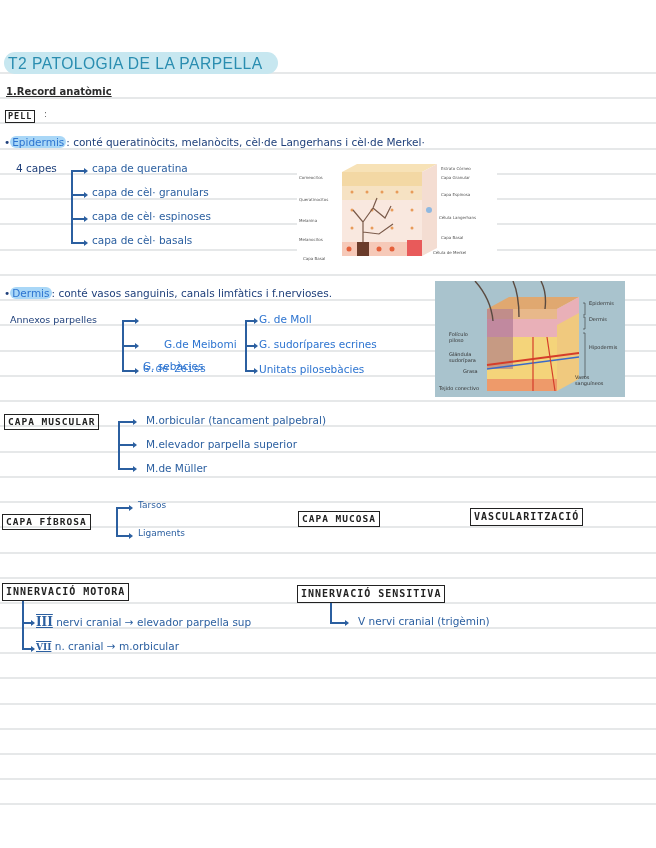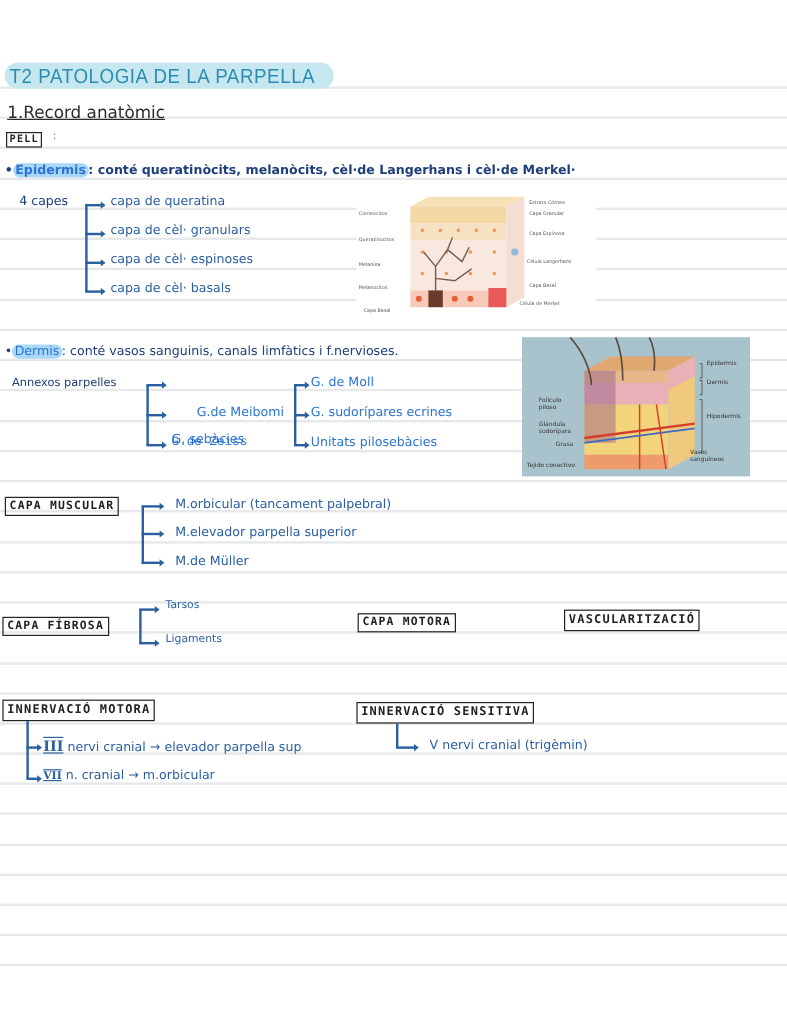--- a/index.html
+++ b/index.html
@@ -14,21 +14,21 @@
   .title-pill {
     position:absolute; left:4px; top:52px; height:22px; width:274px;
     background:#c7e7f0; border-radius:11px;
   }
   .title-text {
     position:absolute; left:8px; top:52px; font-size:17px; line-height:24px;
     color:#2a8db0; letter-spacing:0.5px; font-family:"Liberation Sans", sans-serif;
     transform:scaleX(0.92); transform-origin:left;
   }
   .subhead {
-    font-size:14px; color:#2b2b2b; font-weight:normal; text-decoration:underline;
+    font-size:10px; color:#2b2b2b; font-weight:bold; text-decoration:underline;
     font-family:"DejaVu Sans", sans-serif;
   }
   .boxlabel {
     position:absolute; border:1.5px solid #222; padding:0 3px;
     font-size:9.5px; line-height:14px; color:#222; letter-spacing:1px;
     font-family:"DejaVu Sans Mono", monospace; font-weight:bold; white-space:nowrap;
   }
   .hand-dark { font-size:10.5px; color:#1e3f7a; font-family:"DejaVu Sans", sans-serif; }
   .hand-blue { font-size:10.5px; color:#2d74d0; font-family:"DejaVu Sans", sans-serif;text-align:center; }
   .hl {
@@ -82,21 +82,21 @@
 </div>
 
 <div class="title-pill"></div>
 <div class="title-text">T2 PATOLOGIA DE LA PARPELLA</div>
 
 <div class="abs subhead" style="left:6px; top:86px;">1.Record anatòmic</div>
 
 <div class="boxlabel" style="left:5px; top:110px; font-size:8.5px; line-height:11px; padding:0 2px;">PELL</div>
 <div class="abs" style="left:44px; top:109px; font-size:9px; color:#666;">:</div>
 
-<div class="abs hand-dark" style="left:4px; top:136px;font-weight:bold;">
+<div class="abs hand-dark" style="left:4px; top:136px;">
   <span>•</span><span class="hl">Epidermis</span><span>: conté queratinòcits, melanòcits, cèl·de Langerhans i cèl·de Merkel·</span>
 </div>
 
 <div class="abs hand-dark" style="left:16px; top:162px;">4 capes</div>
 <div class="bracket" style="left:71px; top:171px; height:72px;"></div>
 <div class="tick" style="left:71px; top:170px; width:14px;"></div>
 <div class="tick" style="left:71px; top:194px; width:14px;"></div>
 <div class="tick" style="left:71px; top:218px; width:14px;"></div>
 <div class="tick" style="left:71px; top:242px; width:14px;"></div>
 <div class="abs hand-blue" style="left:92px; top:162px; color:#2b5fa0;">capa de queratina</div>
@@ -203,21 +203,21 @@
 <div class="abs hand-dark" style="left:146px; top:438px; color:#2b5fa0;">M.elevador parpella superior</div>
 <div class="abs hand-dark" style="left:146px; top:462px; color:#2b5fa0;">M.de Müller</div>
 
 <div class="boxlabel" style="left:2px; top:514px;">CAPA FÍBROSA</div>
 <div class="bracket" style="left:116px; top:508px; height:28px;"></div>
 <div class="tick" style="left:116px; top:507px; width:14px;"></div>
 <div class="tick" style="left:116px; top:535px; width:14px;"></div>
 <div class="abs hand-dark" style="left:138px; top:500px; font-size:9px; color:#2b5fa0;">Tarsos</div>
 <div class="abs hand-dark" style="left:138px; top:528px; font-size:9px; color:#2b5fa0;">Ligaments</div>
 
-<div class="boxlabel" style="left:298px; top:511px;">CAPA MOTORA</div>
+<div class="boxlabel" style="left:298px; top:511px;">CAPA MUCOSA</div>
 
 <div class="boxlabel" style="left:470px; top:508px; font-size:10px; line-height:16px;">VASCULARITZACIÓ</div>
 
 <div class="boxlabel" style="left:2px; top:583px; font-size:10px; line-height:16px;">INNERVACIÓ MOTORA</div>
 <div class="bracket" style="left:22px; top:601px; height:48px;"></div>
 <div class="tick" style="left:22px; top:622px; width:10px;"></div>
 <div class="tick" style="left:22px; top:648px; width:10px;"></div>
 <div class="abs hand-dark" style="left:36px; top:615px; color:#2b5fa0;text-align:center;">
   <span style="font-family:'DejaVu Serif', serif; font-weight:bold; font-size:12px; text-decoration:underline overline;">III</span>
   <span>nervi cranial → elevador parpella sup</span>

